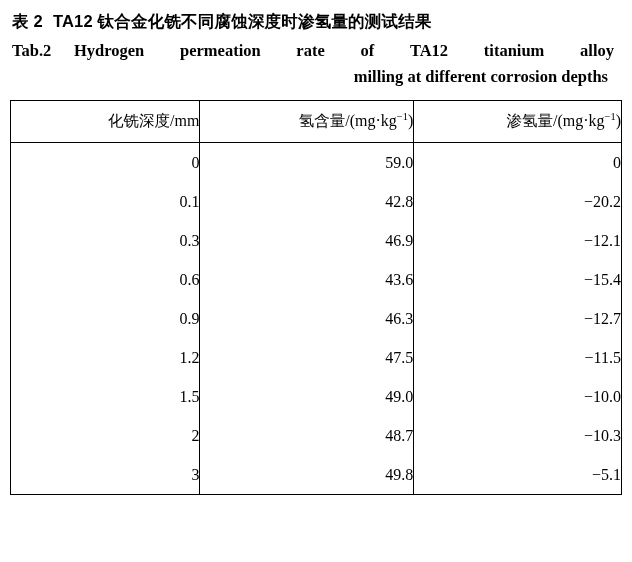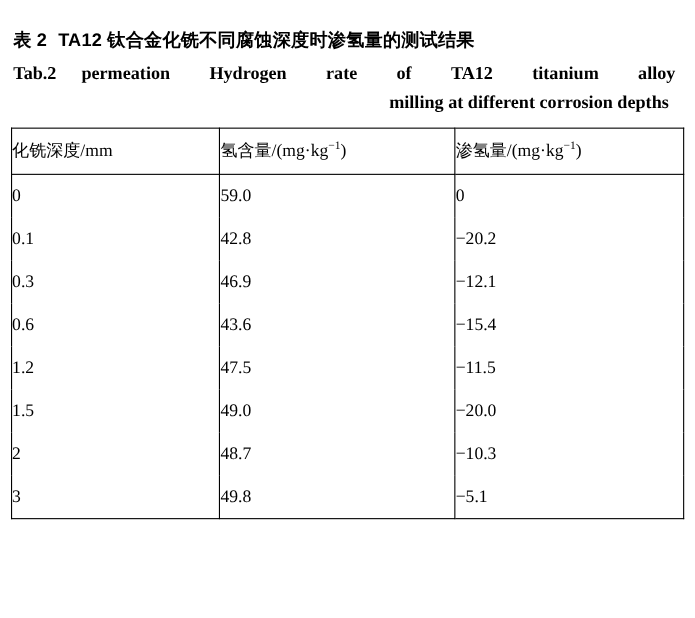--- a/index.html
+++ b/index.html
@@ -10,21 +10,21 @@
   body {
     width: 632px;
     height: 562px;
     font-family: "Liberation Serif", serif;
     color: #000000;
   }
   .page {
     width: 632px;
     height: 430px;
     box-sizing: border-box;
-    padding: 22px 10px 0 10px;
+    padding: 6px 10px 0 10px;
     position: relative;
   }
   .caption-cn {
     font-family: "Liberation Sans", sans-serif;
     font-weight: bold;
     font-size: 16.5px;
     line-height: 22px;
     letter-spacing: 0.2px;
     white-space: nowrap;
     margin: 4px 0 0 2px;
@@ -60,21 +60,21 @@
   }
   table.data {
     border-collapse: collapse;
     width: 612px;
     margin-top: 10px;
     table-layout: fixed;
   }
   table.data th, table.data td {
     border-left: 1px solid #000;
     border-right: 1px solid #000;
-    text-align: left;
+    text-align: right;
     font-size: 16px;
     font-family: "Liberation Serif", serif;
     padding: 0;
     height: 39px;
     vertical-align: middle;
   }
   table.data thead th {
     border-top: 1.6px solid #000;
     border-bottom: 1.6px solid #000;
     height: 41px;
@@ -108,22 +108,22 @@
 <div class="page">
 
   <div class="caption-cn">
     <span class="lbl">表 2</span><span>TA12 钛合金化铣不同腐蚀深度时渗氢量的测试结果</span>
   </div>
 
   <div class="caption-en">
     <div class="en-line1">
       <span class="en-lbl">Tab.2</span>
       <span class="en-text1">
+        <span>Hydrogen</span>
         <span>permeation</span>
-        <span>Hydrogen</span>
         <span>rate</span>
         <span>of</span>
         <span>TA12</span>
         <span>titanium</span>
         <span>alloy</span>
       </span>
     </div>
     <div class="en-line2">milling at different corrosion depths</div>
   </div>
 
@@ -161,28 +161,33 @@
         <td>0.3</td>
         <td>46.9</td>
         <td>−12.1</td>
       </tr>
       <tr>
         <td>0.6</td>
         <td>43.6</td>
         <td>−15.4</td>
       </tr>
       <tr>
+        <td>0.9</td>
+        <td>46.3</td>
+        <td>−12.7</td>
+      </tr>
+      <tr>
         <td>1.2</td>
         <td>47.5</td>
         <td>−11.5</td>
       </tr>
       <tr>
         <td>1.5</td>
         <td>49.0</td>
-        <td>−20.0</td>
+        <td>−10.0</td>
       </tr>
       <tr>
         <td>2</td>
         <td>48.7</td>
         <td>−10.3</td>
       </tr>
       <tr>
         <td>3</td>
         <td>49.8</td>
         <td>−5.1</td>

